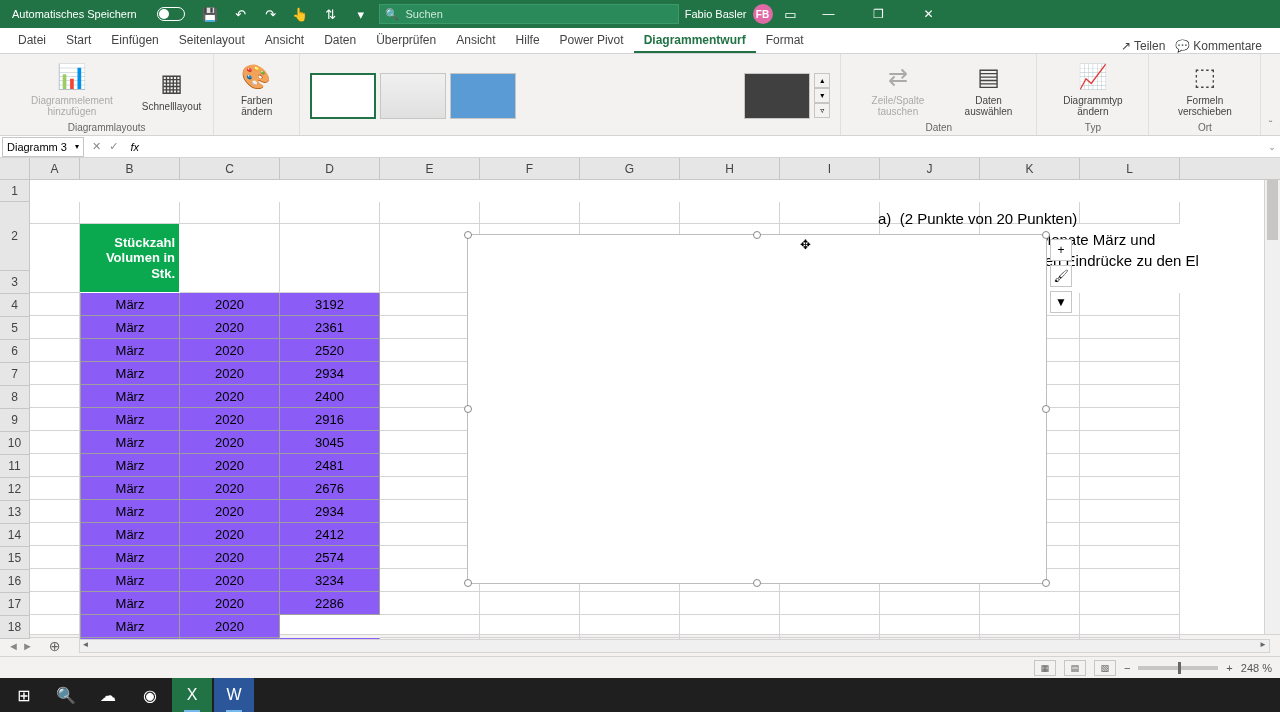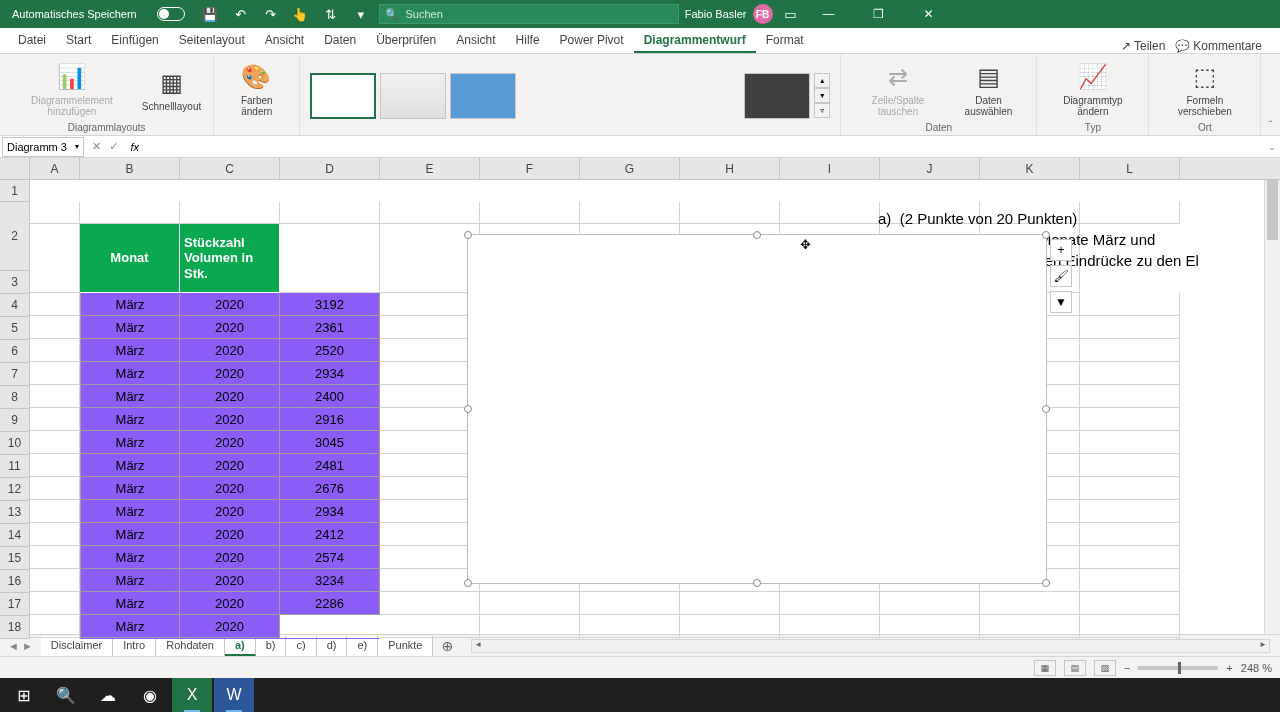--- a/index.html
+++ b/index.html
@@ -56,21 +56,21 @@
 .colh { border-right: 1px solid #c8c6c4; display: flex; align-items: center; justify-content: center; font-size: 12px; color: #444; }
 .rowh { height: 23px; border-bottom: 1px solid #c8c6c4; display: flex; align-items: center; justify-content: center; font-size: 12px; color: #444; }
 .rowh.first { height: 22px; }
 .rowh.r2 { height: 69px; }
 
 .cells { position: absolute; top: 22px; left: 0; right: 0; }
 .row { display: flex; height: 23px; }
 .row.r1 { height: 22px; }
 .row.r2 { height: 69px; }
 .cell { border-right: 1px solid #d4d4d4; border-bottom: 1px solid #d4d4d4; display: flex; align-items: center; justify-content: center; font-size: 13px; }
-.th { background: #0aa84f; color: #fff; font-weight: bold; border-right: 1px solid #fff; border-bottom: 1px solid #fff; text-align: left; padding: 4px; line-height: 1.2; }
+.th { background: #0aa84f; color: #fff; font-weight: bold; border-right: 1px solid #fff; border-bottom: 1px solid #fff; text-align: right; padding: 4px; line-height: 1.2; }
 .td { background: #8b5cf6; border: 1px solid #9e9e9e; border-top: none; border-left: none; }
 .td.first-col { border-left: 1px solid #9e9e9e; }
 
 .chart-obj { position: absolute; left: 437px; top: 54px; width: 580px; height: 350px; border: 1px solid #bdbdbd; background: #fff; }
 .handle { width: 8px; height: 8px; background: #fff; border: 1px solid #888; border-radius: 50%; position: absolute; }
 .chart-tools { position: absolute; right: -26px; top: 4px; display: flex; flex-direction: column; gap: 4px; }
 .chart-tool { width: 22px; height: 22px; background: #fff; border: 1px solid #c8c6c4; display: flex; align-items: center; justify-content: center; font-size: 12px; }
 .cursor-move { position: absolute; left: 332px; top: 2px; font-size: 13px; pointer-events: none; }
 
 .question { position: absolute; left: 848px; top: 28px; font-size: 15px; line-height: 1.4; color: #000; width: 420px; }
@@ -291,21 +291,20 @@
               <div class="cell " style="width: 100px;"></div>
               <div class="cell " style="width: 100px;"></div>
               <div class="cell " style="width: 100px;"></div>
               <div class="cell " style="width: 100px;"></div>
               <div class="cell " style="width: 100px;"></div>
               <div class="cell " style="width: 100px;"></div>
               <div class="cell " style="width: 100px;"></div>
             </div>
             <div class="row r2">
               <div class="cell " style="width: 50px;"></div>
-              <div class="cell th" style="width: 100px;">Monat</div>
               <div class="cell th" style="width: 100px;">Stückzahl Volumen in Stk.</div>
               <div class="cell " style="width: 100px;"></div>
               <div class="cell " style="width: 100px;"></div>
               <div class="cell " style="width: 100px;"></div>
               <div class="cell " style="width: 100px;"></div>
               <div class="cell " style="width: 100px;"></div>
               <div class="cell " style="width: 100px;"></div>
               <div class="cell " style="width: 100px;"></div>
               <div class="cell " style="width: 100px;"></div>
             </div>
@@ -558,31 +557,20 @@
       </div>
     </div>
   </div>
   <div class="vscroll">
       <div class="vscroll-thumb"></div>
     </div>
 </div>
 
 <div class="sheet-tabs">
   <div class="sheet-nav">◄ ►</div>
-  <div id="sheets" style="display:flex">
-      <div class="sheet-tab">Disclaimer</div>
-      <div class="sheet-tab">Intro</div>
-      <div class="sheet-tab">Rohdaten</div>
-      <div class="sheet-tab active">a)</div>
-      <div class="sheet-tab">b)</div>
-      <div class="sheet-tab">c)</div>
-      <div class="sheet-tab">d)</div>
-      <div class="sheet-tab">e)</div>
-      <div class="sheet-tab">Punkte</div>
-    </div>
   <div class="sheet-add">⊕</div>
   <div class="hscroll"></div>
 </div>
 
 <div class="statusbar">
   <div class="status-right">
     <div class="view-btn">▦</div>
     <div class="view-btn">▤</div>
     <div class="view-btn">▧</div>
     <span>−</span>

